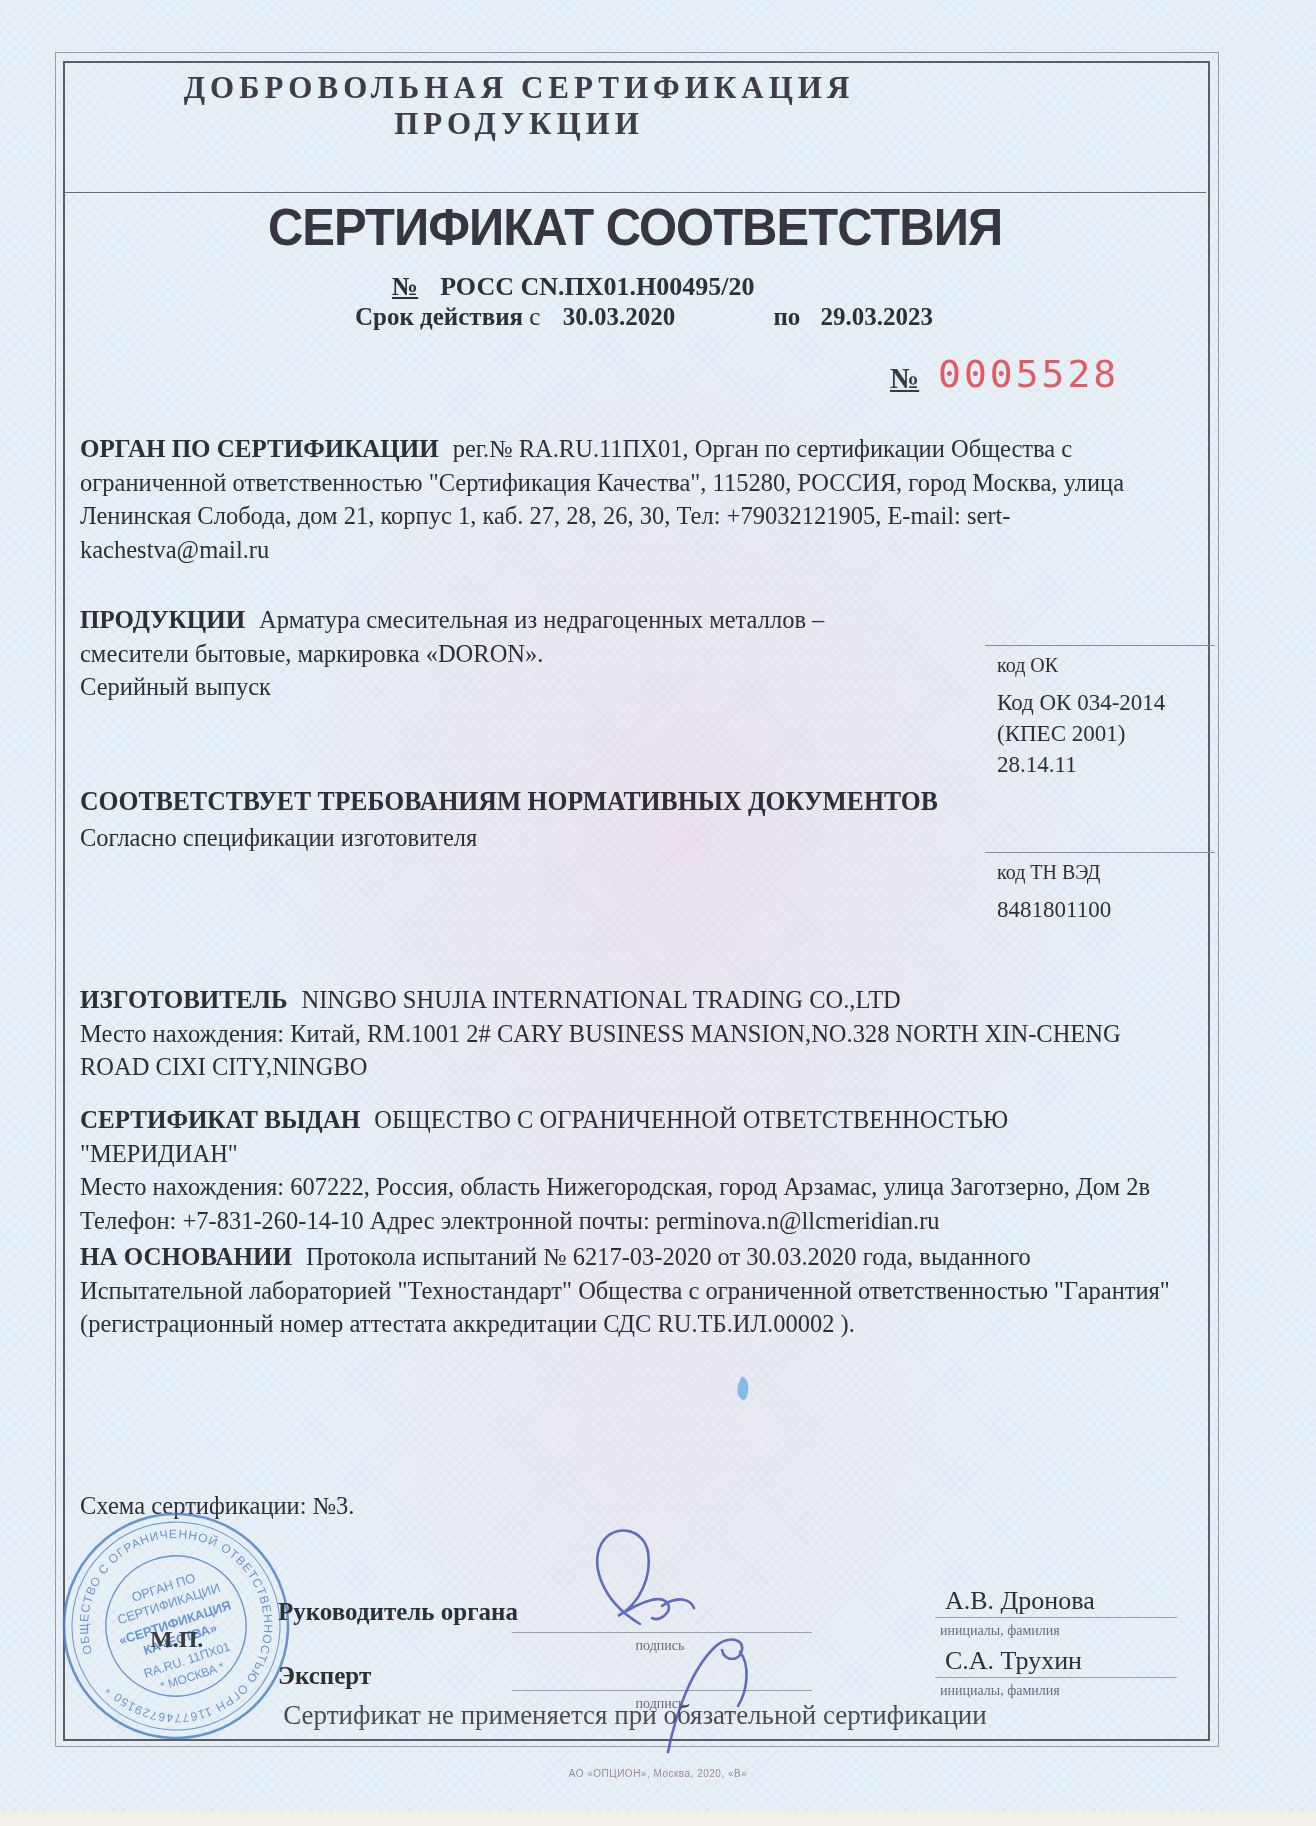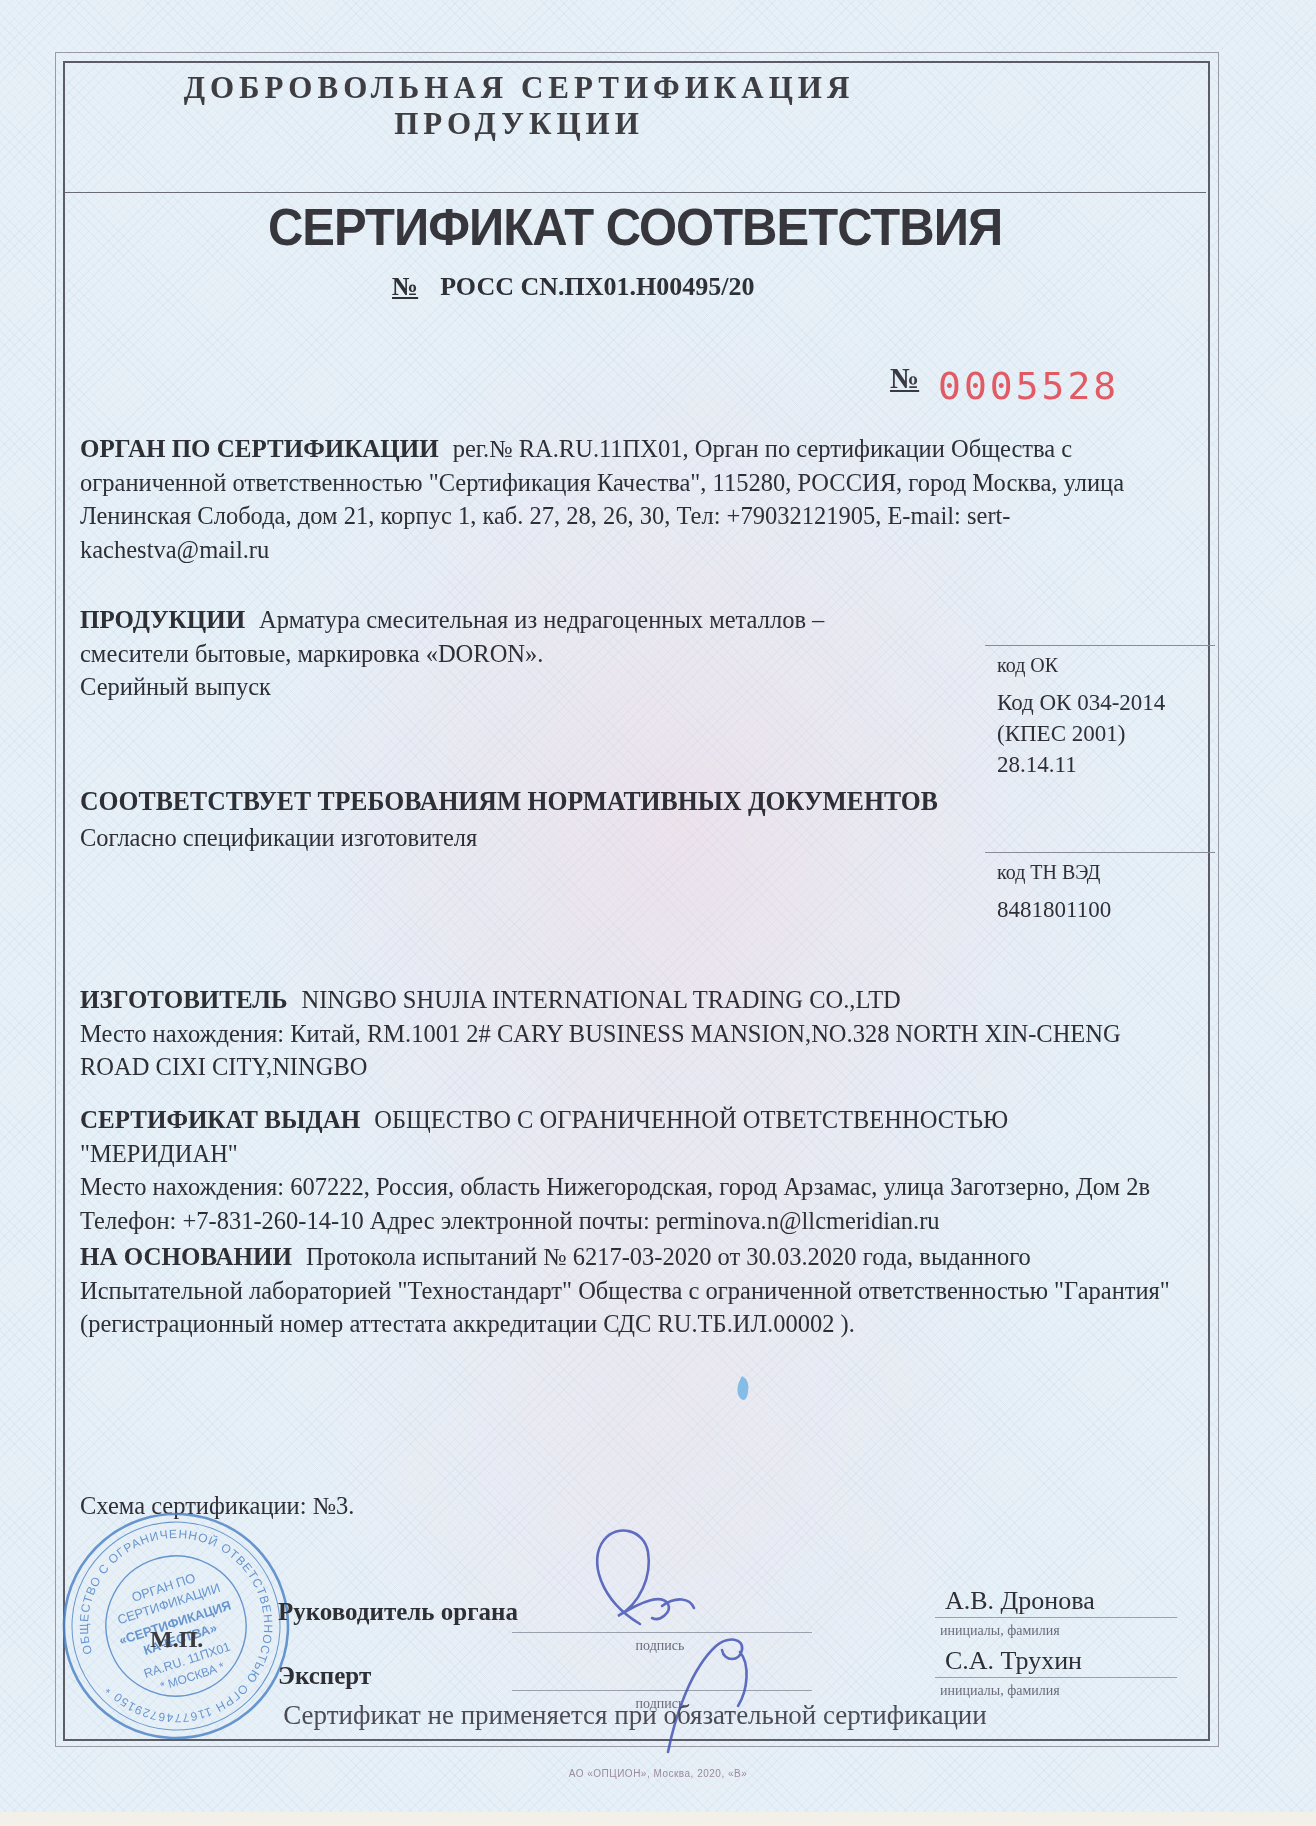--- a/index.html
+++ b/index.html
@@ -23,21 +23,21 @@
   .banner{left:63px;top:70px;width:912px;text-align:center;font-weight:bold;font-size:31px;letter-spacing:5px;color:#3d3d42;}
   .title{left:63px;top:198px;width:1144px;text-align:center;font-family:"Liberation Sans",sans-serif;font-weight:bold;font-size:51px;letter-spacing:-1px;color:#36363c;transform:scaleX(0.96);}
   .certno{left:360px;top:272px;font-size:26px;font-weight:bold;color:#2f2f36;margin-left:32px;}
   .certno .num-sign{margin-right:22px;text-decoration:underline;}
   .validity{left:355px;top:303px;font-size:25px;color:#2f2f36;}
   .validity .lbl{font-weight:bold;}
   .validity .d1{font-weight:bold;margin-left:16px;}
   .validity .po{margin-left:92px;font-weight:bold;}
   .validity .d2{font-weight:bold;margin-left:14px;}
   .blankno-sign{left:890px;top:362px;font-size:29px;font-weight:bold;color:#3a3a42;text-decoration:underline;}
-  .blankno{left:938px;top:352px;font-family:"DejaVu Sans Mono",monospace;font-size:38px;letter-spacing:3px;color:#e15a64;margin-top:12px;}
+  .blankno{left:938px;top:352px;font-family:"DejaVu Sans Mono",monospace;font-size:38px;letter-spacing:3px;color:#e15a64;}
   
   .para{font-size:24.5px;line-height:33.5px;color:#2e2e35;}
   .para .h{font-weight:bold;font-size:25px;margin-right:14px;}
   .p-org{left:80px;top:432px;width:1080px;}
   .p-prod{left:80px;top:603px;width:770px;}
   .p-conf-h{left:80px;top:786px;font-weight:bold;font-size:26.5px;color:#2e2e35;transform:scaleX(0.97);transform-origin:left;}
   .p-conf-t{left:80px;top:824px;font-size:24.5px;color:#2e2e35;}
   .p-man{left:80px;top:983px;width:1095px;}
   .p-issued{left:80px;top:1103px;width:1105px;}
   .p-basis{left:80px;top:1240px;width:1100px;}
@@ -81,20 +81,27 @@
   <div class="abs frame-inner"></div>
   <div class="abs header-sep"></div>
 
   <div class="abs banner">ДОБРОВОЛЬНАЯ СЕРТИФИКАЦИЯ ПРОДУКЦИИ</div>
   <div class="abs title">СЕРТИФИКАТ СООТВЕТСТВИЯ</div>
 
   <div class="abs certno">
     <span class="num-sign">№</span><span>РОСС CN.ПХ01.H00495/20</span>
   </div>
 
+  <div class="abs validity">
+    <span class="lbl">Срок действия</span>
+    <span>с</span>
+    <span class="d1">30.03.2020</span>
+    <span class="po">по</span>
+    <span class="d2">29.03.2023</span>
+  </div>
 
   <div class="abs blankno-sign">№</div>
   <div class="abs blankno">0005528</div>
 
   <div class="abs para p-org">
     <span class="h">ОРГАН ПО СЕРТИФИКАЦИИ</span><span>рег.№ RA.RU.11ПХ01, Орган по сертификации Общества с ограниченной ответственностью "Сертификация Качества", 115280, РОССИЯ, город Москва, улица Ленинская Слобода, дом 21, корпус 1, каб. 27, 28, 26, 30, Тел: +79032121905, E-mail: sert-kachestva@mail.ru</span>
   </div>
 
   <div class="abs para p-prod">
     <span class="h">ПРОДУКЦИИ</span><span>Арматура смесительная из недрагоценных металлов – смесители бытовые, маркировка «DORON».</span>

